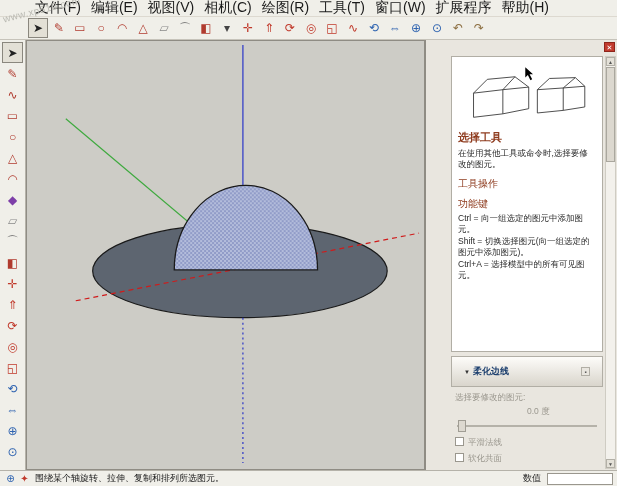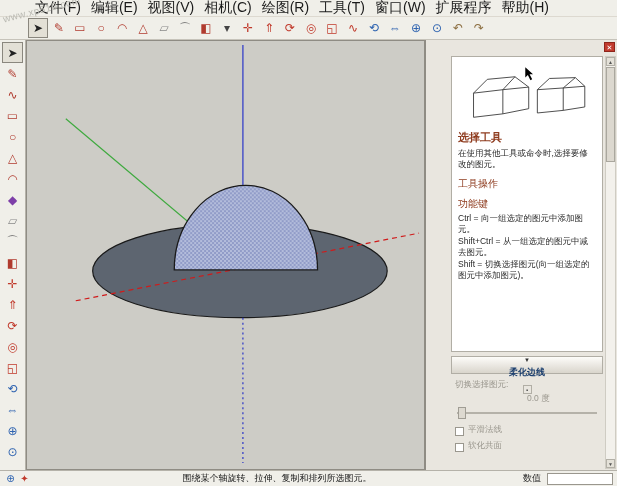--- a/index.html
+++ b/index.html
@@ -49,41 +49,41 @@
   .scroll-thumb { position:absolute; left:0; top:10px; width:9px; height:95px;
     background:#dcd8cf; border:1px solid #aaa79e; }
   .panel-content { position:absolute; left:2px; top:16px; right:14px; bottom:2px;margin-left:23px; }
   .instructor { background:#fff; border:1px solid #b1aea5; height:296px; padding:5px 6px; overflow:hidden; }
   .sketch { width:100%; height:64px; display:block; }
   .inst-title { color:#8e3b1e; font-size:11px; font-weight:bold; margin:4px 0 3px; }
   .inst-sub   { color:#8e3b1e; font-size:10px; font-weight:normal; margin:6px 0 2px; }
   .inst-text  { font-size:8.5px; color:#2a2a2a; line-height:1.35; }
   .inst-link  { font-size:8.5px; color:#2a50a0; margin-top:7px; cursor:default; }
   .soften { margin-top:4px; }
-  .soften-header { height:18px; background:linear-gradient(#fdfcf9,#d9d5cc); border:1px solid #b1aea5;
-    display:flex; align-items:center; font-size:9px; font-weight:bold; color:#1c3f6e; padding:0 12px; gap:3px;flex-direction:column; }
+  .soften-header { height:31px; background:linear-gradient(#fdfcf9,#d9d5cc); border:1px solid #b1aea5;
+    display:flex; align-items:center; font-size:9px; font-weight:bold; color:#1c3f6e; padding:0 12px; gap:3px; }
   .collapse-arrow { font-size:6px; color:#333; }
   .soften-header .spacer { flex:1; }
   .soften-pin { width:9px; height:9px; border:1px solid #b1aea5; background:#e9e6df;
     font-size:6px; line-height:8px; text-align:center; color:#555; }
   .soften-body { padding:5px 4px 0; font-size:8.5px; color:#9a978e; }
   .angle-label { margin-bottom:2px; }
   .angle-value { margin-left:72px; margin-bottom:1px; }
   .slider { position:relative; height:14px; margin:1px 0 4px; }
   .slider-track { position:absolute; left:2px; right:2px; top:6px; height:2px; background:#b5b2a9; }
   .slider-handle { position:absolute; left:3px; top:1px; width:8px; height:12px;
     background:#ddd9d0; border:1px solid #a09d94; }
-  .check-row { display:flex; align-items:flex-end; gap:4px; margin-top:4px; }
+  .check-row { display:flex; align-items:flex-start; gap:4px; margin-top:4px; }
   .checkbox { width:9px; height:9px; background:#fff; border:1px solid #9a978e; }
   
   .status-bar { position:absolute; left:0; top:470px; width:617px; height:16px;
     background:#f0efe9; border-top:1px solid #b5b2a9; display:flex; align-items:center;
     padding:0 4px; gap:4px; font-size:9px; }
   .status-icon { width:13px; height:13px; display:flex; align-items:center; justify-content:center; font-size:10px; }
-  .status-hint { flex:1; white-space:nowrap; overflow:hidden;text-align:center; }
+  .status-hint { flex:1; white-space:nowrap; overflow:hidden; }
   .value-label { margin-right:2px; }
   .value-input { width:66px; height:12px; border:1px solid #9a978e; background:#fff;
     font-size:9px; padding:0 2px; font-family:inherit; }
 </style>
 </head>
 <body>
 
 <div class="screen">
 
   <div class="watermark">www.xp510.com</div>
@@ -243,36 +243,36 @@
           <path d="M78 4 L78 16 L81 13 L84 19 L86 18 L83 12 L87 12 Z" fill="#000"></path>
         </svg>
         <div class="inst-title">选择工具</div>
         <div class="inst-text">在使用其他工具或命令时,选择要修改的图元。</div>
         <div class="inst-sub">工具操作</div>
         <div class="inst-sub">功能键</div>
         <div>
 
             <div class="inst-text">Ctrl = 向一组选定的图元中添加图元。</div>
 
-            <div class="inst-text">Shift+Ctrl = 从一组选定的图元中减去图元。</div>
 
             <div class="inst-text">Shift = 切换选择图元(向一组选定的图元中添加图元)。</div>
 
+            <div class="inst-text">Ctrl+A = 选择模型中的所有可见图元。</div>
           </div>
       </div>
 
       <div class="soften">
         <div class="soften-header">
           <span class="collapse-arrow">▼</span>
           <span>柔化边线</span>
           <span class="spacer"></span>
           <span class="soften-pin">▪</span>
         </div>
         <div class="soften-body">
-          <div class="angle-label">切换选择图元:</div>
+          <div class="angle-label">选择要修改的图元:</div>
           <div class="angle-value">0.0 度</div>
           <div class="slider">
             <div class="slider-track"></div>
             <div class="slider-handle"></div>
           </div>
           <div class="check-row">
             <span class="checkbox"></span>
             <span>平滑法线</span>
           </div>
           <div class="check-row">

